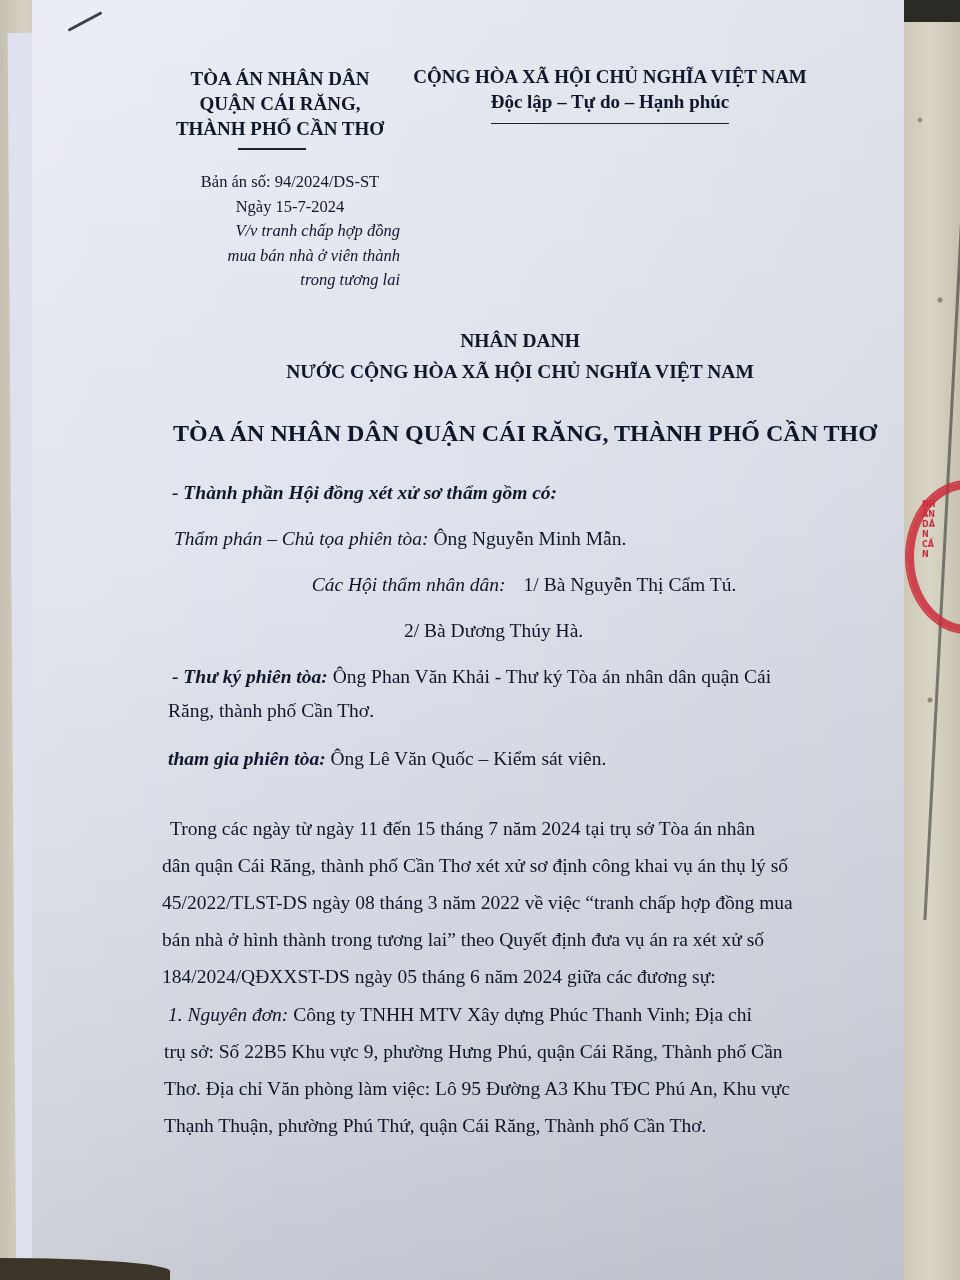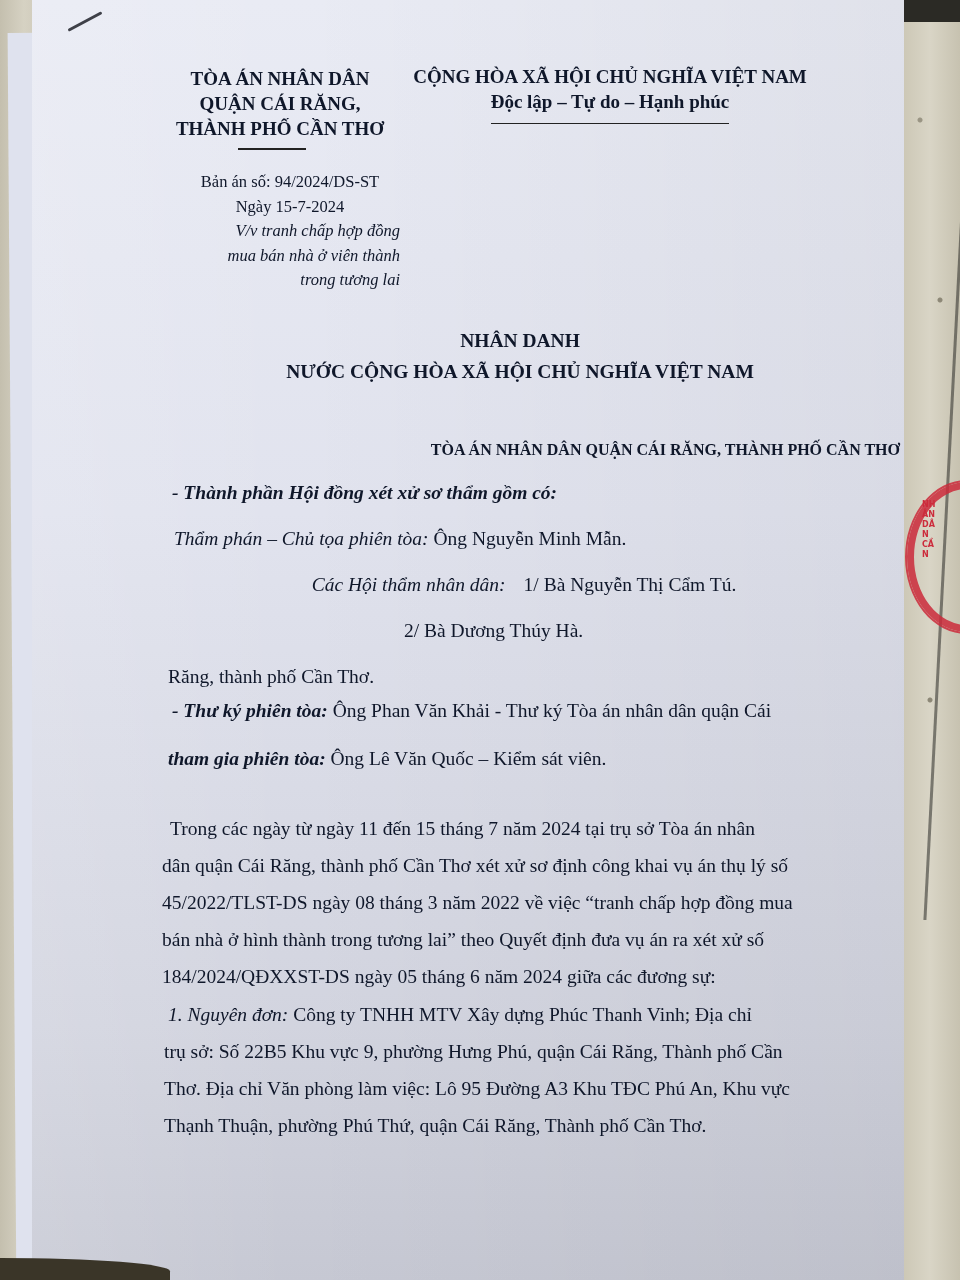--- a/index.html
+++ b/index.html
@@ -69,22 +69,22 @@
   .case-info {
     left: 180px; top: 170px; width: 220px; text-align: center;
     font-size: 16.5px; line-height: 24.5px;
   }
   .case-info .it { font-style: italic; text-align: right; }
   .title-block {
     left: 150px; top: 325px; width: 740px; text-align: center;
     font-weight: bold; font-size: 19.5px; line-height: 31px;
   }
   .title-court {
-    left: 150px; top: 441px; width: 750px; text-align: right;
-    font-weight: bold; font-size: 16px;
+    left: 150px; top: 420px; width: 750px; text-align: center;
+    font-weight: bold; font-size: 24px;
   }
   .body {
     left: 170px; width: 700px; font-size: 19.5px; line-height: 34px;
   }
   .b-it { font-style: italic; font-weight: bold; }
   .it { font-style: italic; }
   
   .seal {
     position: absolute; left: 905px; top: 480px; width: 120px; height: 150px;
     border: 2px solid #cc2b3b; border-radius: 50%;
@@ -140,22 +140,22 @@
 </div>
 <div class="text body" style="top:522px; left:174px;">
   <span class="it">Thẩm phán – Chủ tọa phiên tòa:</span><span> Ông Nguyễn Minh Mẫn.</span>
 </div>
 <div class="text body" style="top:568px; left:174px;text-align:center;">
   <span class="it">Các Hội thẩm nhân dân:</span><span style="display:inline-block;width:18px;"></span><span>1/ Bà Nguyễn Thị Cẩm Tú.</span>
 </div>
 <div class="text body" style="top:614px; left:404px;">2/ Bà Dương Thúy Hà.</div>
 
 <div class="text body" style="top:660px; left:172px; width:710px;">
+  <div><span class="b-it">- Thư ký phiên tòa:</span><span> Ông Phan Văn Khải - Thư ký Tòa án nhân dân quận Cái</span></div>
   <div style="margin-left:-4px;">Răng, thành phố Cần Thơ.</div>
-  <div><span class="b-it">- Thư ký phiên tòa:</span><span> Ông Phan Văn Khải - Thư ký Tòa án nhân dân quận Cái</span></div>
 </div>
 
 <div class="text body" style="top:742px; left:172px; width:720px;">
   <div style="margin-left:-4px;"><span class="b-it">tham gia phiên tòa:</span><span> Ông Lê Văn Quốc – Kiểm sát viên.</span></div>
 </div>
 
 <div class="text body" style="top:810px; left:170px; width:720px; line-height:37px;">
   <div>Trong các ngày từ ngày 11 đến 15 tháng 7 năm 2024 tại trụ sở Tòa án nhân</div>
   <div style="margin-left:-8px;">dân quận Cái Răng, thành phố Cần Thơ xét xử sơ định công khai vụ án thụ lý số</div>
   <div style="margin-left:-8px;">45/2022/TLST-DS ngày 08 tháng 3 năm 2022 về việc “tranh chấp hợp đồng mua</div>

